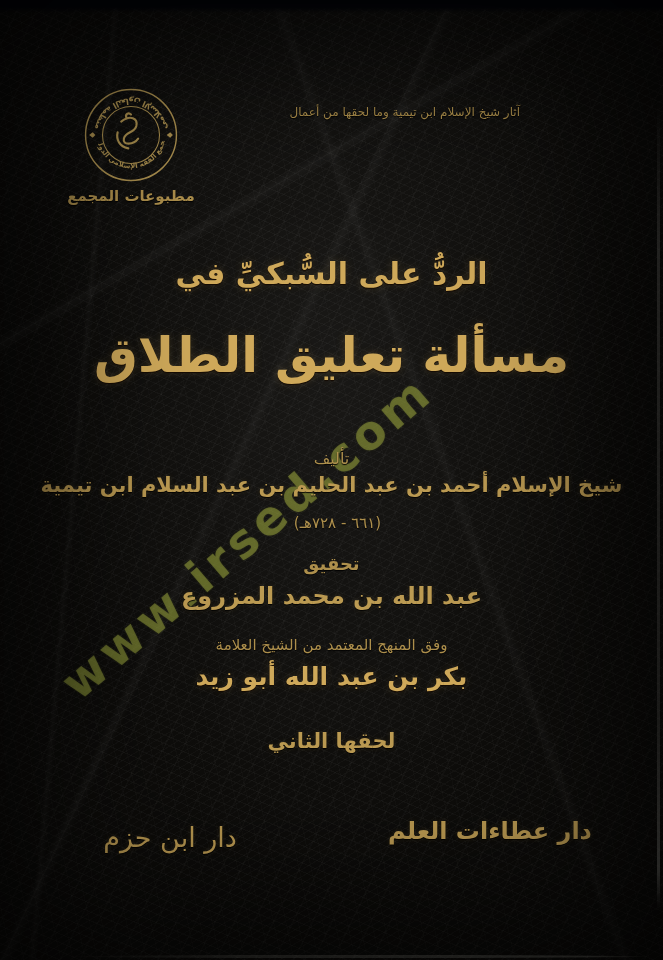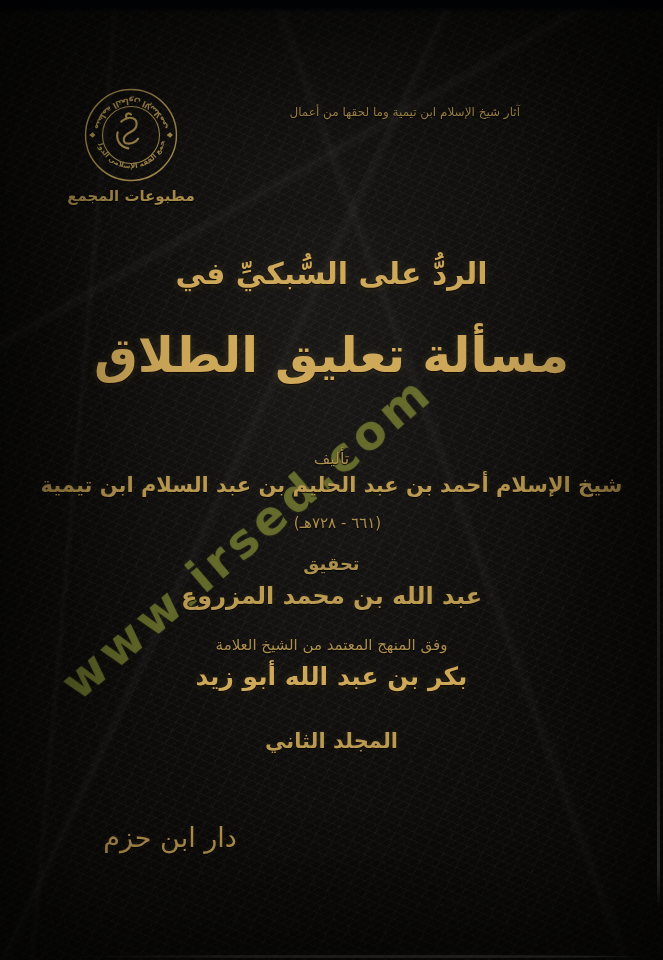--- a/index.html
+++ b/index.html
@@ -113,22 +113,23 @@
 
   <div class="abs-center talif-label ar gold-sm">تأليف</div>
   <div class="abs-center author-name ar gold-md">شيخ الإسلام أحمد بن عبد الحليم بن عبد السلام ابن تيمية</div>
   <div class="abs-center author-dates ar gold-sm">(٦٦١ - ٧٢٨هـ)</div>
 
   <div class="abs-center tahqiq-label ar gold-sm">تحقيق</div>
   <div class="abs-center editor-name ar gold-md">عبد الله بن محمد المزروع</div>
   <div class="abs-center method-note ar gold-sm">وفق المنهج المعتمد من الشيخ العلامة</div>
   <div class="abs-center supervisor-name ar gold-lg">بكر بن عبد الله أبو زيد</div>
 
-  <div class="abs-center volume-line ar gold-md">المجلد الثاني</div>
+  <div class="abs-center volume-line ar gold-md">لحقها الثاني</div>
 
   <div class="pub-left ar gold-md">دار ابن حزم</div>
+  <div class="pub-right ar gold-md">دار عطاءات العلم</div>
 
   <div class="edge-top"></div>
   <div class="edge-right"></div>
   <div class="edge-bottom"></div>
   <div class="vignette"></div>
 
 </div>
 
 </body></html>

